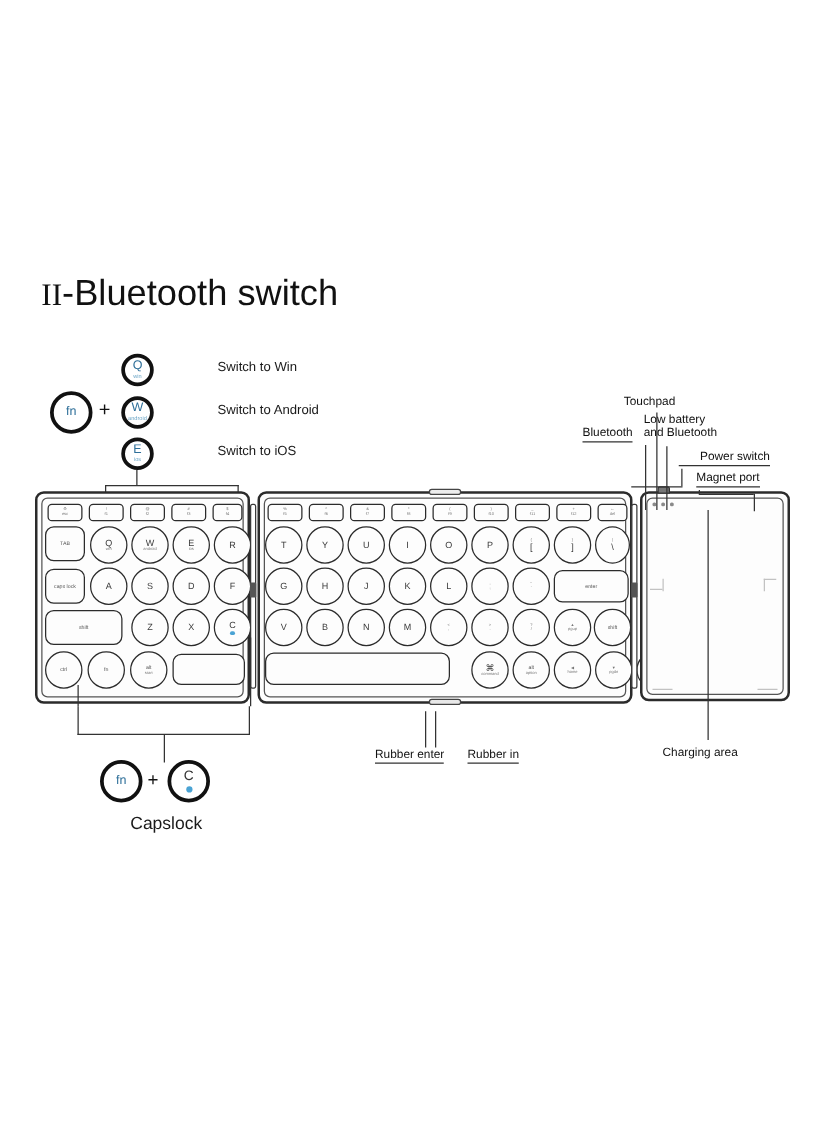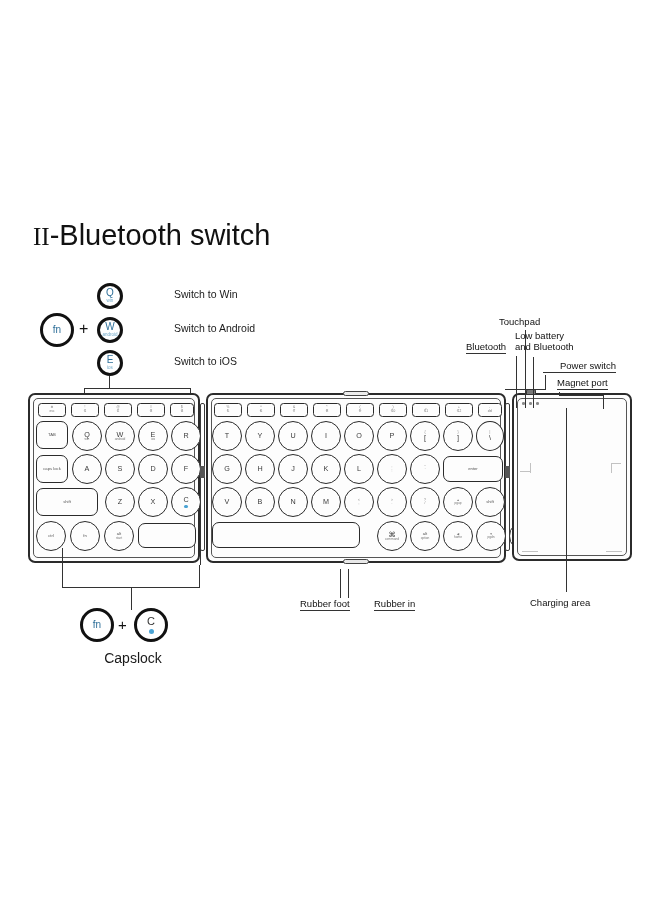--- a/index.html
+++ b/index.html
@@ -531,21 +531,21 @@
   <div class="callout-label ul" id="lbl-power" style="left:543px;top:360px;padding-left:17px;">Power switch</div>
   <div class="lead v" style="left:545px;top:375px;height:14px;"></div>
   <div class="lead h" style="left:505px;top:389px;width:41px;"></div>
 
   <div class="callout-label ul" id="lbl-charge" style="left:557px;top:377px;">Magnet port</div>
   <div class="lead v" style="left:559px;top:392px;height:3px;"></div>
   <div class="lead h" style="left:559px;top:395px;width:44px;"></div>
   <div class="lead v" style="left:603px;top:395px;height:14px;"></div>
 
   <div class="lead v" style="left:340px;top:569px;height:29px;"></div>
-  <div class="bot-label" style="left:300px;top:598px;">Rubber foot</div>
+  <div class="bot-label" style="left:300px;top:598px;">Rubber enter</div>
 
   <div class="lead v" style="left:348px;top:569px;height:29px;"></div>
   <div class="bot-label" style="left:374px;top:598px;">Rubber in</div>
 
   <div class="lead v" style="left:566px;top:408px;height:184px;"></div>
   <div class="bot-label noline" style="left:530px;top:597px;">Charging area</div>
 
   <div class="pair-up" id="up-fn"></div>
   <div class="pair-up" id="up-c"></div>
   <div id="pair-bracket"></div>

